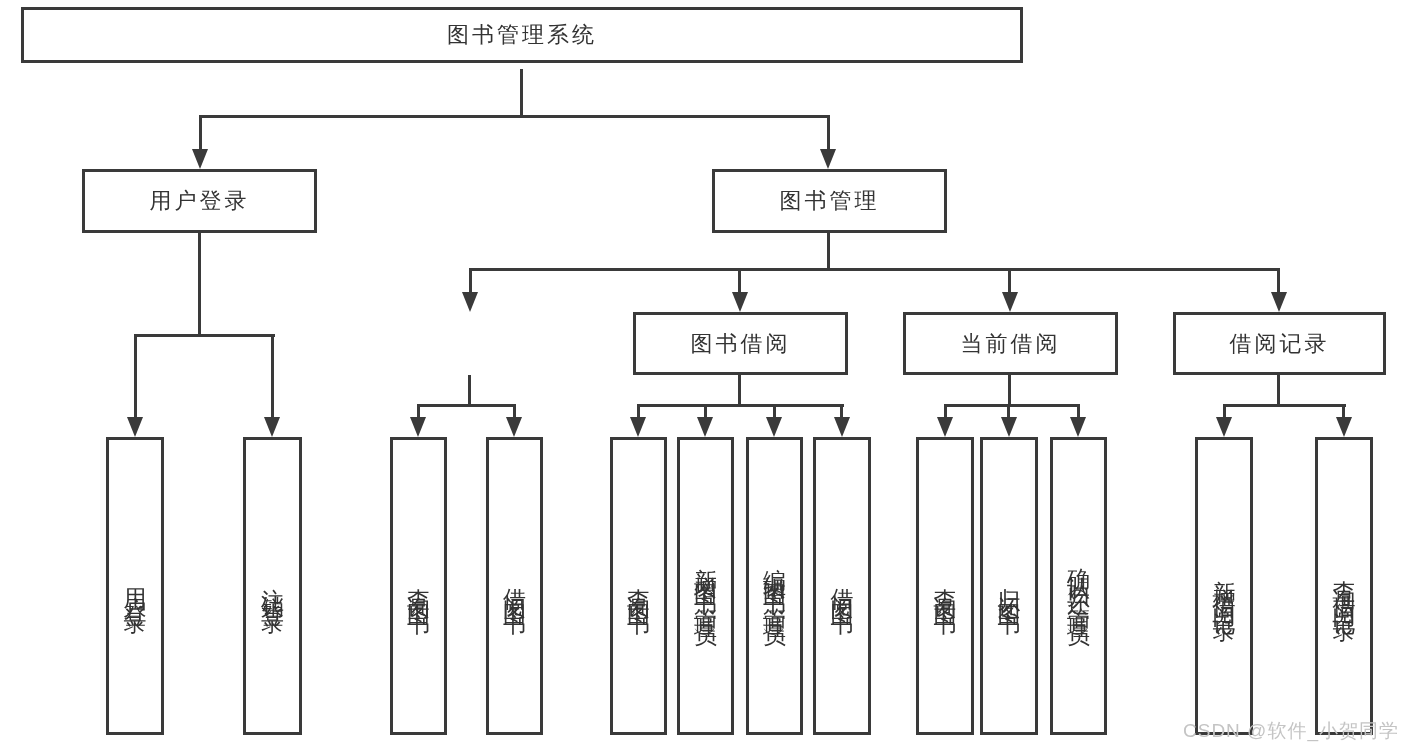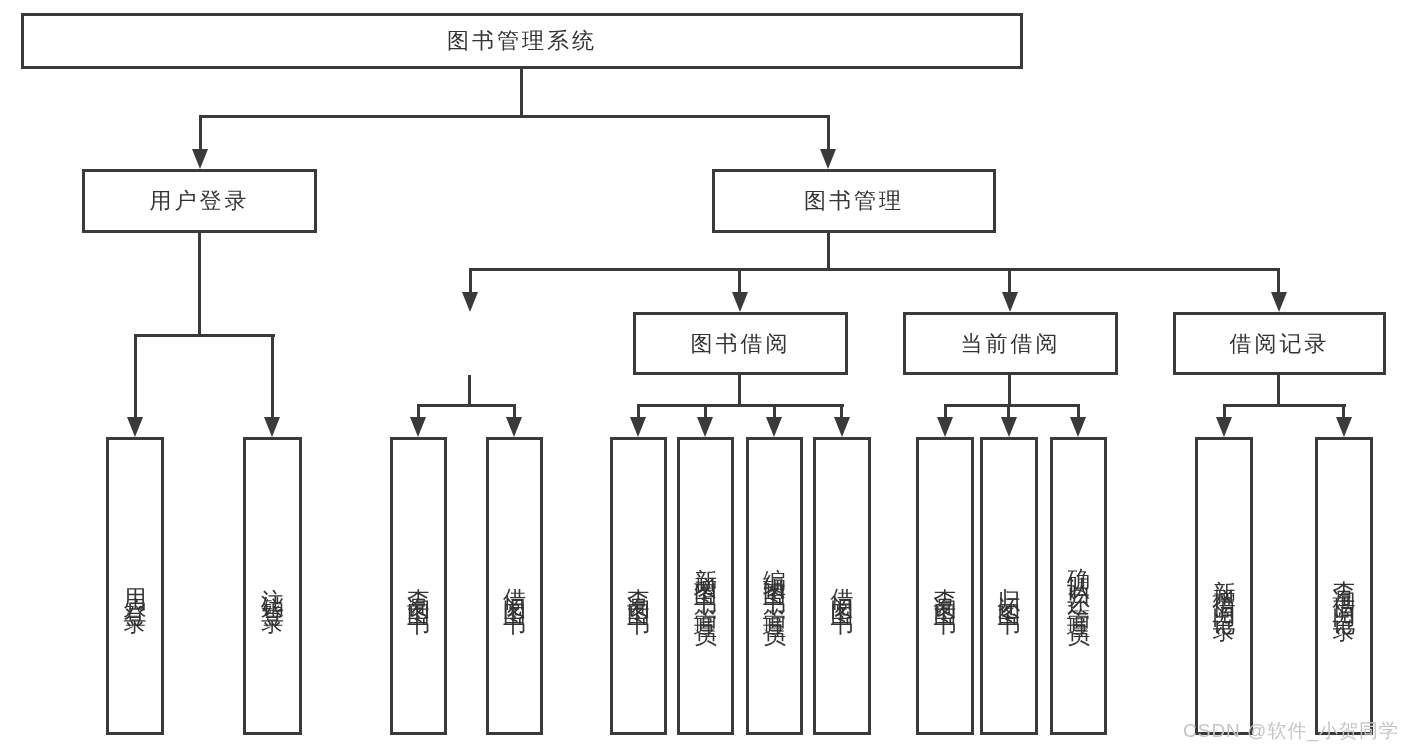--- a/index.html
+++ b/index.html
@@ -44,24 +44,24 @@
     position:absolute;left:1183px;top:718px;
     font-size:19px;color:#c4c4c4;letter-spacing:1px;
     white-space:nowrap;
   }
 </style>
 </head>
 <body>
 
 <div class="canvas">
 
-  <div class="box" style="left:21px;top:13px;width:1002px;height:56px">图书管理系统</div>
+  <div class="box" style="left:21px;top:7px;width:1002px;height:56px">图书管理系统</div>
 
   <div class="box" style="left:82px;top:169px;width:235px;height:64px">用户登录</div>
-  <div class="box" style="left:712px;top:169px;width:284px;height:64px">图书管理</div>
+  <div class="box" style="left:712px;top:169px;width:235px;height:64px">图书管理</div>
 
   <div class="box" style="left:903px;top:312px;width:215px;height:63px">当前借阅</div>
   <div class="box" style="left:633px;top:312px;width:215px;height:63px">图书借阅</div>
   <div class="box" style="left:1173px;top:312px;width:213px;height:63px">借阅记录</div>
 
   <div class="vbox" style="left:106px;top:437px;width:58px;height:298px">
       <span>用户登录</span>
     </div>
   <div class="vbox" style="left:243px;top:437px;width:59px;height:298px">
       <span>注销登录</span>

